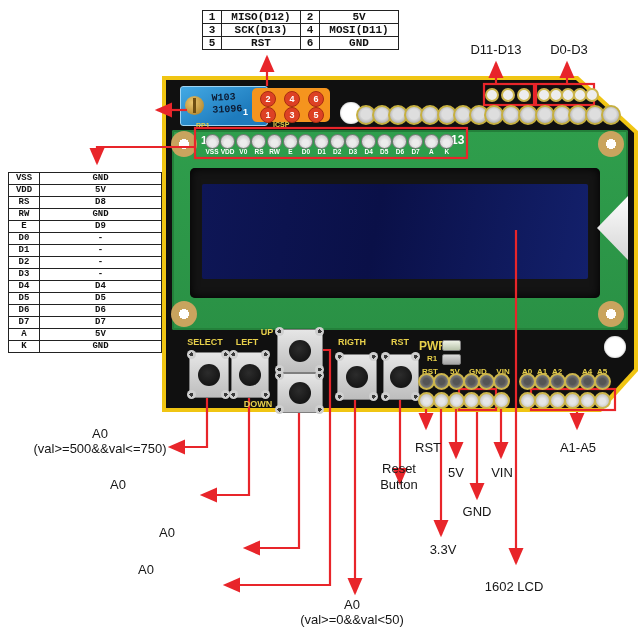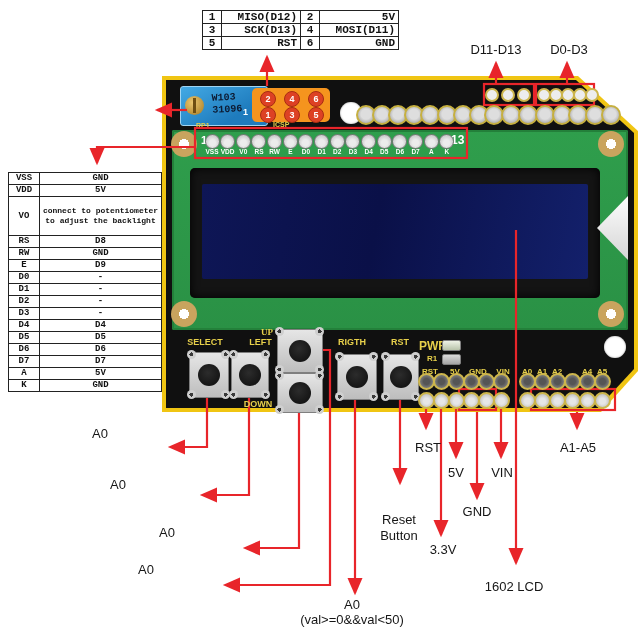--- a/index.html
+++ b/index.html
@@ -11,21 +11,21 @@
        white-space:nowrap;text-align:center;line-height:16px;}
   .lbl.big{font-size:14px;line-height:17px;}
   .a0{position:absolute;transform:translateX(-50%);font-size:13px;color:#161616;
       text-align:center;line-height:15px;white-space:nowrap;}
 
   
   .icsp-table{position:absolute;left:202px;top:10px;border-collapse:collapse;
       font-family:"Liberation Mono",monospace;font-size:11px;font-weight:bold;color:#111;}
   .icsp-table td{border:1.6px solid #222;padding:0 3px;height:12px;line-height:12px;background:#fff;}
   .icsp-table td.cn{width:12px;text-align:center;}
-  .icsp-table td.cl{width:72px;text-align:right;font-family:Liberation Mono, monospace;}
+  .icsp-table td.cl{width:72px;text-align:center;font-family:Liberation Mono, monospace;}
 
   .pin-table{position:absolute;left:8px;top:172px;width:154px;table-layout:fixed;
       border-collapse:collapse;font-family:"Liberation Mono",monospace;font-size:9px;
       font-weight:bold;color:#111;}
   .pin-table td{border:1px solid #222;height:11px;line-height:11px;text-align:center;
       padding:0;background:#fff;overflow:hidden;}
   .pin-table td.c1{width:30px;}
   .pin-table td.vo{font-size:8px;line-height:10px;white-space:pre-line;height:38px;}
 
   
@@ -120,25 +120,20 @@
 
   <table class="pin-table">
     <tbody id="pinBody">
         <tr>
           <td class="c1">VSS</td>
           <td>GND</td>
         </tr>
         <tr>
           <td class="c1">VDD</td>
           <td>5V</td>
-        </tr>
-        <tr>
-          <td class="c1">VO</td>
-          <td class="vo">connect to potentiometer
-to adjust the backlight</td>
         </tr>
         <tr>
           <td class="c1">RS</td>
           <td>D8</td>
         </tr>
         <tr>
           <td class="c1">RW</td>
           <td>GND</td>
         </tr>
         <tr>
@@ -257,21 +252,21 @@
     </g>
   </svg>
 
   <div class="lbl" style="left:496px;top:42px;">D11-D13</div>
   <div class="lbl" style="left:569px;top:42px;">D0-D3</div>
   <div class="lbl" style="left:428px;top:440px;">RST</div>
   <div class="lbl" style="left:456px;top:465px;">5V</div>
   <div class="lbl" style="left:502px;top:465px;">VIN</div>
   <div class="lbl" style="left:477px;top:504px;">GND</div>
   <div class="lbl" style="left:443px;top:542px;">3.3V</div>
-  <div class="lbl" style="left:399px;top:512px;text-align:center;">
+  <div class="lbl" style="left:399px;top:461px;text-align:center;">
     <div>Reset</div>
     <div>Button</div>
   </div>
   <div class="lbl" style="left:514px;top:579px;">1602 LCD</div>
   <div class="lbl" style="left:578px;top:440px;">A1-A5</div>
 
 <div class="icsp-pin" style="left: 260px; top: 91px;">2</div>
     <div class="icsp-pin" style="left: 284px; top: 91px;">4</div>
     <div class="icsp-pin" style="left: 308px; top: 91px;">6</div>
     <div class="icsp-pin" style="left: 260px; top: 107px;">1</div>
@@ -341,29 +336,29 @@
       <div class="cap"></div>
     </div>
     <div class="btn-lbl" style="left: 205px; top: 337px;">SELECT</div>
     <div class="tact" style="left: 231px; top: 352px; width: 36px; height: 44px;">
       <div class="leg" style="left: -3px; top: -3px;"></div>
       <div class="leg" style="left: 29px; top: -3px;"></div>
       <div class="leg" style="left: -3px; top: 37px;"></div>
       <div class="leg" style="left: 29px; top: 37px;"></div>
       <div class="cap"></div>
     </div>
-    <div class="btn-lbl" style="left: 247px; top: 337px; padding-left: 27px;">LEFT</div>
+    <div class="btn-lbl" style="left: 247px; top: 337px;">LEFT</div>
     <div class="tact" style="left: 277px; top: 329px; width: 44px; height: 42px;">
       <div class="leg" style="left: -3px; top: -3px;"></div>
       <div class="leg" style="left: 37px; top: -3px;"></div>
       <div class="leg" style="left: -3px; top: 35px;"></div>
       <div class="leg" style="left: 37px; top: 35px;"></div>
       <div class="cap"></div>
     </div>
-    <div class="btn-lbl" style="left: 267px; top: 327px; font-family: Liberation Serif, serif;">UP</div>
+    <div class="btn-lbl" style="left: 267px; top: 327px;">UP</div>
     <div class="tact" style="left: 277px; top: 373px; width: 44px; height: 38px;">
       <div class="leg" style="left: -3px; top: -3px;"></div>
       <div class="leg" style="left: 37px; top: -3px;"></div>
       <div class="leg" style="left: -3px; top: 31px;"></div>
       <div class="leg" style="left: 37px; top: 31px;"></div>
       <div class="cap"></div>
     </div>
     <div class="btn-lbl" style="left: 258px; top: 399px;">DOWN</div>
     <div class="tact" style="left: 337px; top: 354px; width: 38px; height: 44px;">
       <div class="leg" style="left: -3px; top: -3px;"></div>
@@ -410,20 +405,21 @@
     <div class="hdrpin dark" style="left: 563.5px; top: 373px;"></div>
     <div class="hdrpin silver" style="left: 563.5px; top: 392px;"></div>
     <div class="silk8" style="left: 587px; top: 367px;">A4</div>
     <div class="hdrpin dark" style="left: 578.5px; top: 373px;"></div>
     <div class="hdrpin silver" style="left: 578.5px; top: 392px;"></div>
     <div class="silk8" style="left: 602px; top: 367px;">A5</div>
     <div class="hdrpin dark" style="left: 593.5px; top: 373px;"></div>
     <div class="hdrpin silver" style="left: 593.5px; top: 392px;"></div>
     <div class="a0" style="left: 100px; top: 426px;">
       <div class="">A0</div>
+      <div class="">(val&gt;=500&amp;&amp;val&lt;=750)</div>
     </div>
     <div class="a0" style="left: 118px; top: 477px;">
       <div class="">A0</div>
     </div>
     <div class="a0" style="left: 167px; top: 525px;">
       <div class="">A0</div>
     </div>
     <div class="a0" style="left: 146px; top: 562px;">
       <div class="">A0</div>
     </div>

